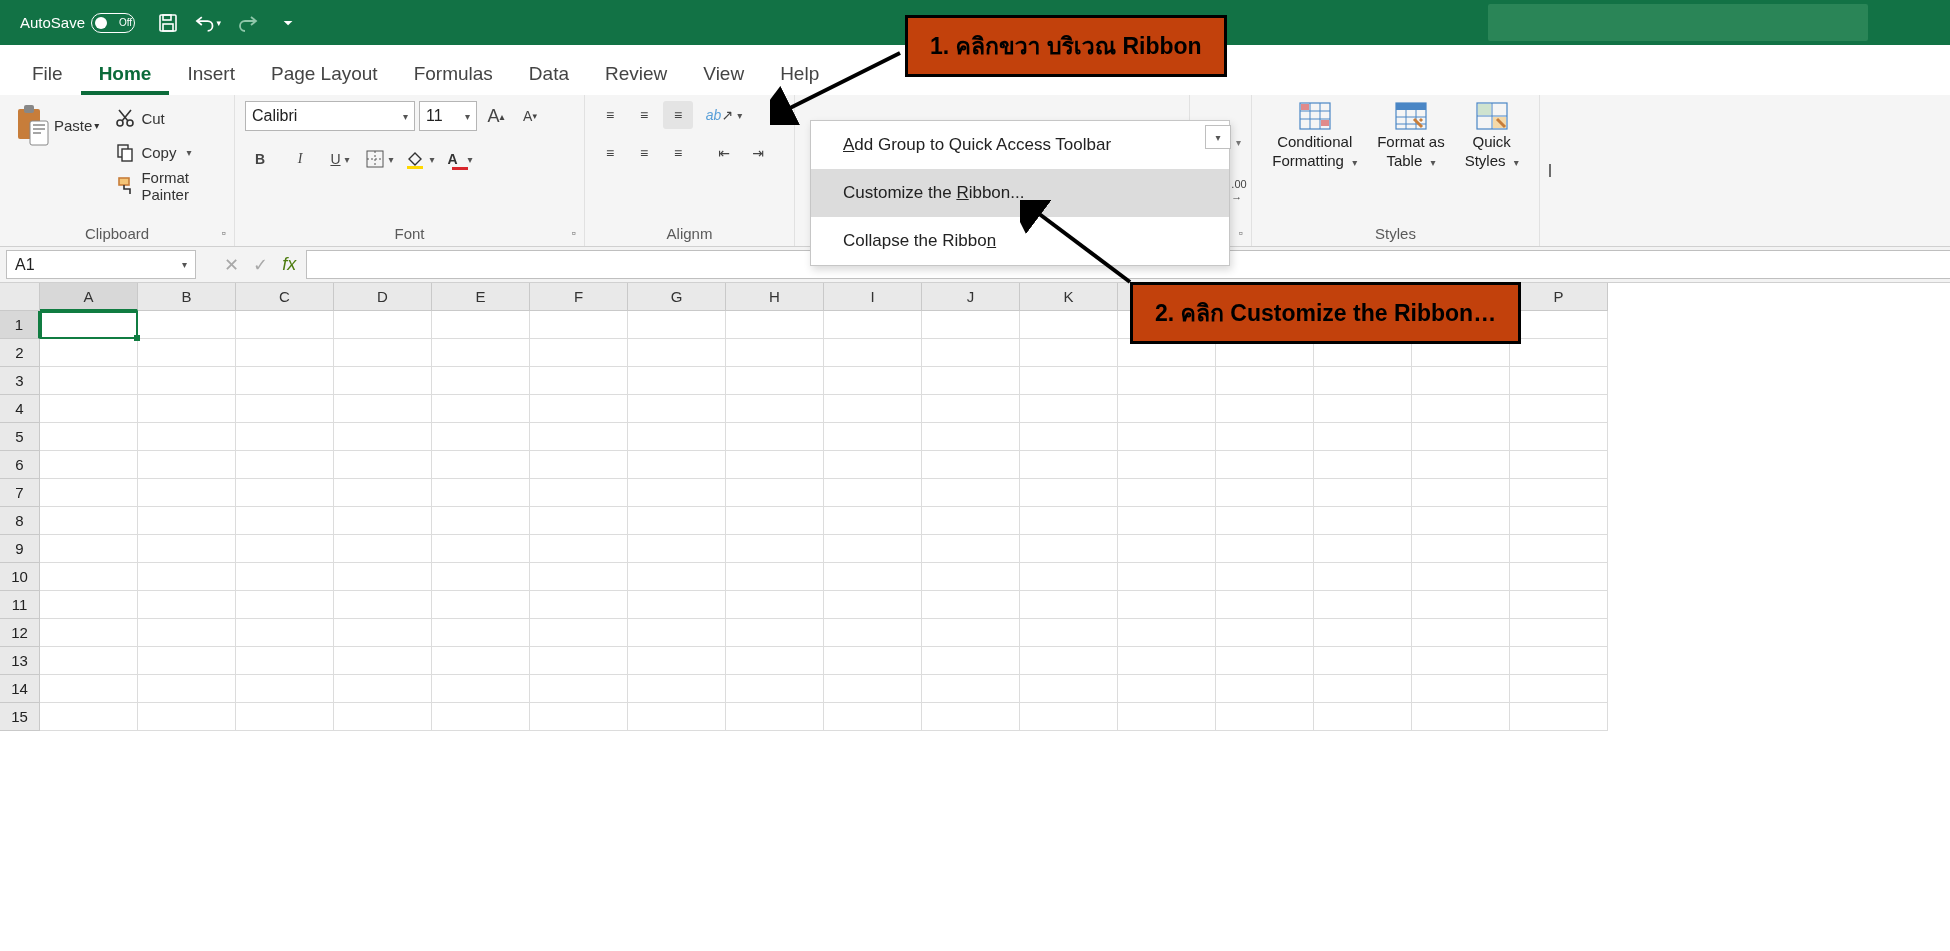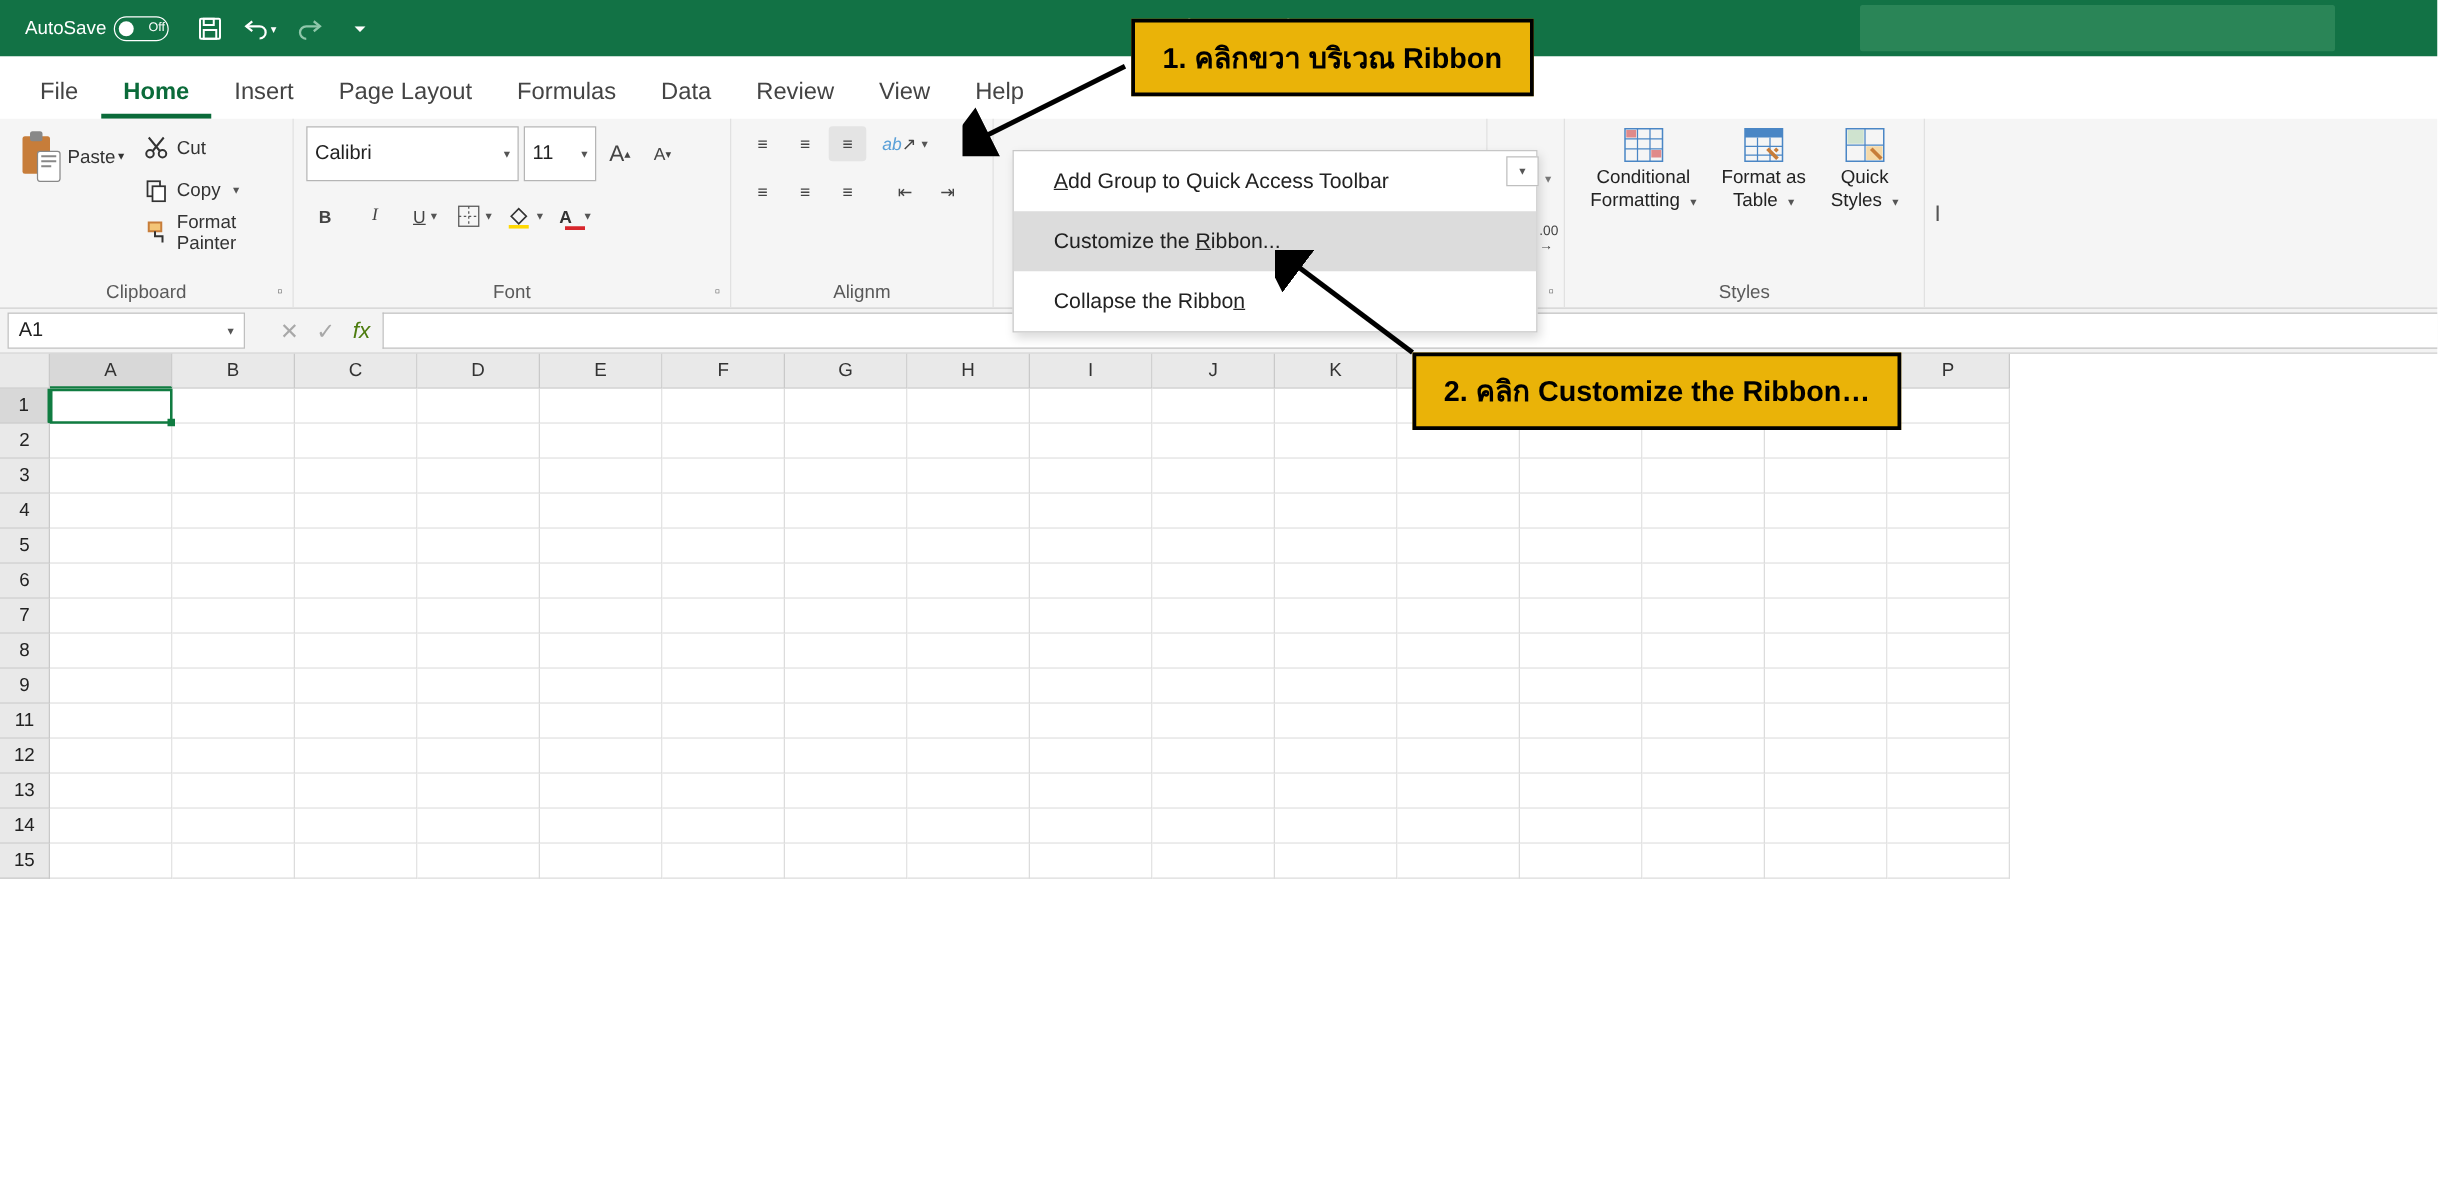--- a/index.html
+++ b/index.html
@@ -27,21 +27,21 @@
   .group:last-child { border-right: none; }
   .group-body { flex: 1; display: flex; align-items: flex-start; gap: 8px; }
   .group-label { text-align: center; color: #5a5a5a; font-size: 15px; padding-top: 2px; position: relative; }
   .launcher { position: absolute; right: -2px; bottom: 2px; font-size: 12px; color: #666; }
 
   .bigbtn { display: flex; flex-direction: row; align-items: center; gap: 2px; padding: 2px 4px; font-size: 15px; color: #333; }
   .bigbtn .caret { font-size: 10px; }
   .smallrow { height: 30px; display: flex; align-items: center; gap: 6px; font-size: 15px; color: #333; padding: 0 4px; }
   .smallrow svg, .bigbtn svg { flex-shrink: 0; }
 
-  .fontbox, .sizebox { height: 44px; border: 1px solid #b5b5b5; background: #fff; padding: 2px 6px; font-size: 16px; display: inline-flex; align-items: center; justify-content: space-between; }
+  .fontbox, .sizebox { height: 30px; border: 1px solid #b5b5b5; background: #fff; padding: 2px 6px; font-size: 16px; display: inline-flex; align-items: center; justify-content: space-between; }
   .fontbox { width: 170px; }
   .sizebox { width: 58px; }
   .dd { font-size: 10px; color: #555; margin-left: 4px; }
 
   .iconbtn { width: 30px; height: 28px; display: inline-flex; align-items: center; justify-content: center; color: #444; border-radius: 3px; }
   .iconbtn.shade { background: #e4e4e4; }
   .fontrow2 { display: flex; gap: 10px; align-items: center; margin-top: 6px; }
 
   .aligncol { display: flex; flex-direction: column; gap: 2px; }
   .alignrow { display: flex; gap: 4px; }
@@ -67,21 +67,21 @@
   .colhead.sel { background: #d8d8d8; border-bottom: 2px solid #107c41; }
   .rows { }
   .row { display: flex; }
   .rowhead { width: 40px; height: 28px; background: #e9e9e9; border-right: 1px solid #c9c9c9; border-bottom: 1px solid #c9c9c9; display: flex; align-items: center; justify-content: center; font-size: 15px; }
   .rowhead.sel { background: #d8d8d8; border-right: 2px solid #107c41; }
   .cell { width: 98px; height: 28px; border-right: 1px solid #dcdcdc; border-bottom: 1px solid #dcdcdc; background: #fff; }
   .cell.sel { outline: 2px solid #107c41; outline-offset: -2px; position: relative; }
   .cell.sel::after { content: ""; position: absolute; right: -3px; bottom: -3px; width: 6px; height: 6px; background: #107c41; }
 
   
-  .callout { position: absolute; background: #eab308; border: 3px solid #000; padding: 10px 22px; font-size: 23px; font-weight: 700; color: #000; z-index: 30; }
+  .callout { position: absolute; background: #c2410c; border: 3px solid #000; padding: 10px 22px; font-size: 23px; font-weight: 700; color: #000; z-index: 30; }
 
   
   .arrow { position: absolute; z-index: 25; }
 
   .styles-btn { display: flex; flex-direction: column; align-items: center; font-size: 15px; padding: 0 8px; gap: 2px; }
 </style>
 </head>
 <body>
 
 <div class="titlebar">
@@ -523,20 +523,39 @@
         <div class="cell"></div>
         <div class="cell"></div>
         <div class="cell"></div>
         <div class="cell"></div>
         <div class="cell"></div>
         <div class="cell"></div>
         <div class="cell"></div>
         <div class="cell"></div>
       </div>
       <div class="row">
+        <div class="rowhead">10</div>
+        <div class="cell"></div>
+        <div class="cell"></div>
+        <div class="cell"></div>
+        <div class="cell"></div>
+        <div class="cell"></div>
+        <div class="cell"></div>
+        <div class="cell"></div>
+        <div class="cell"></div>
+        <div class="cell"></div>
+        <div class="cell"></div>
+        <div class="cell"></div>
+        <div class="cell"></div>
+        <div class="cell"></div>
+        <div class="cell"></div>
+        <div class="cell"></div>
+        <div class="cell"></div>
+      </div>
+      <div class="row">
         <div class="rowhead">11</div>
         <div class="cell"></div>
         <div class="cell"></div>
         <div class="cell"></div>
         <div class="cell"></div>
         <div class="cell"></div>
         <div class="cell"></div>
         <div class="cell"></div>
         <div class="cell"></div>
         <div class="cell"></div>

